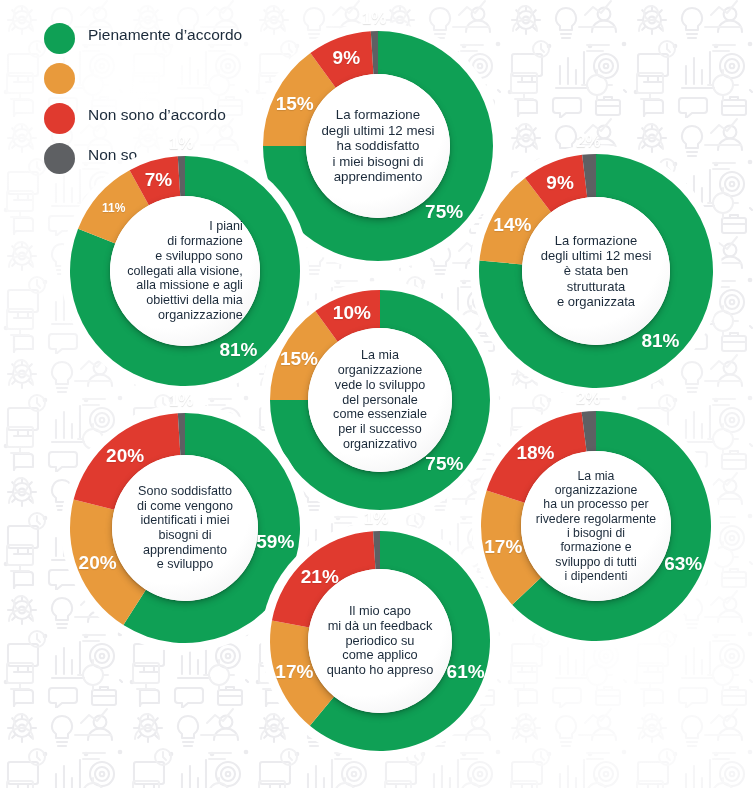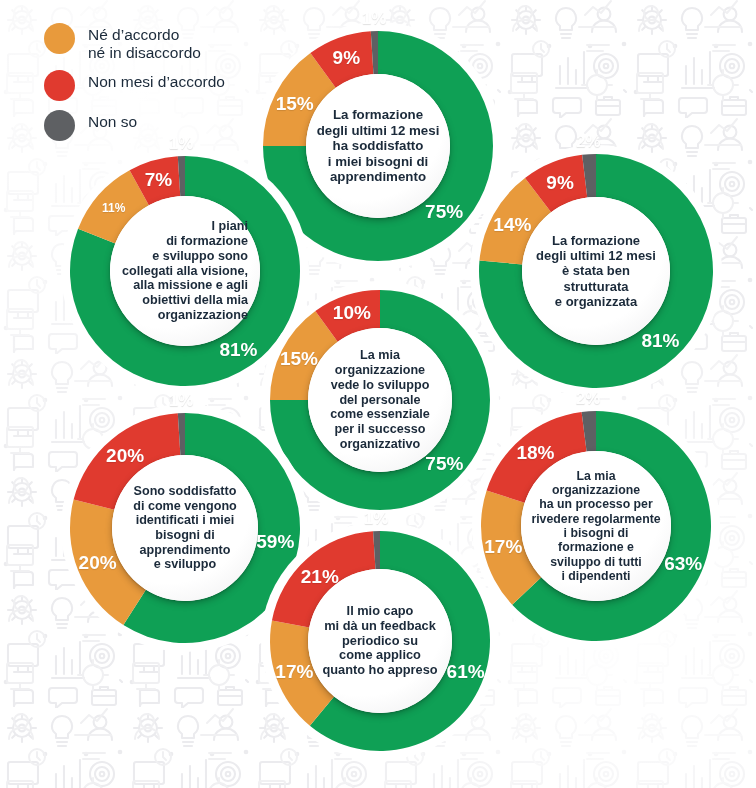--- a/index.html
+++ b/index.html
@@ -28,21 +28,21 @@
   .donut svg{display:block;overflow:visible;}
   .hub{
     position:absolute;
     border-radius:50%;
     background:radial-gradient(circle at 38% 30%, #ffffff 0%, #ffffff 62%, #f2f2f3 88%, #e6e6e8 100%);
     box-shadow:0 3px 7px rgba(0,0,0,0.26), 0 1px 2px rgba(0,0,0,0.16);
     display:flex;align-items:center;justify-content:center;
     text-align:center;
     color:#1b2a3a;
     line-height:1.17;
-    font-weight:700;
+    font-weight:400;
     box-sizing:border-box;
   }
   .hub span{display:block;padding:0 6px;}
   .seg-label{
     position:absolute;
     font-weight:bold;
     color:#ffffff;
     white-space:nowrap;
     transform:translate(-50%,-50%);
     text-shadow:0 1px 1px rgba(0,0,0,0.12);
@@ -121,27 +121,29 @@
     </pattern>
   </defs>
   <rect x="0" y="0" width="756" height="788" fill="#ffffff"></rect>
   <rect x="0" y="0" width="756" height="788" fill="url(#iconpat)"></rect>
   <rect x="0" y="0" width="756" height="788" fill="url(#iconpat2)"></rect>
 </svg>
 <div id="bg-wash"></div>
 
 <div id="legend">
   <div class="legend-row">
+    <span class="legend-dot" style="background: rgb(15, 160, 85);"></span>
+    <span class="legend-text">Pienamente d’accordo</span>
+  </div>
+  <div class="legend-row">
     <span class="legend-dot" style="background: rgb(232, 154, 60);"></span>
-    <span class="legend-text">Né d’accordo
-né in disaccordo</span>
   </div>
   <div class="legend-row">
     <span class="legend-dot" style="background: rgb(224, 58, 47);"></span>
-    <span class="legend-text">Non mesi d’accordo</span>
+    <span class="legend-text">Non sono d’accordo</span>
   </div>
   <div class="legend-row">
     <span class="legend-dot" style="background: rgb(94, 96, 99);"></span>
     <span class="legend-text">Non so</span>
   </div>
 </div>
 
 <div id="charts">
     <div class="donut" style="left: 237px; top: 5px; width: 282px; height: 282px;">
       <svg width="282" height="282" viewBox="0 0 282 282">

